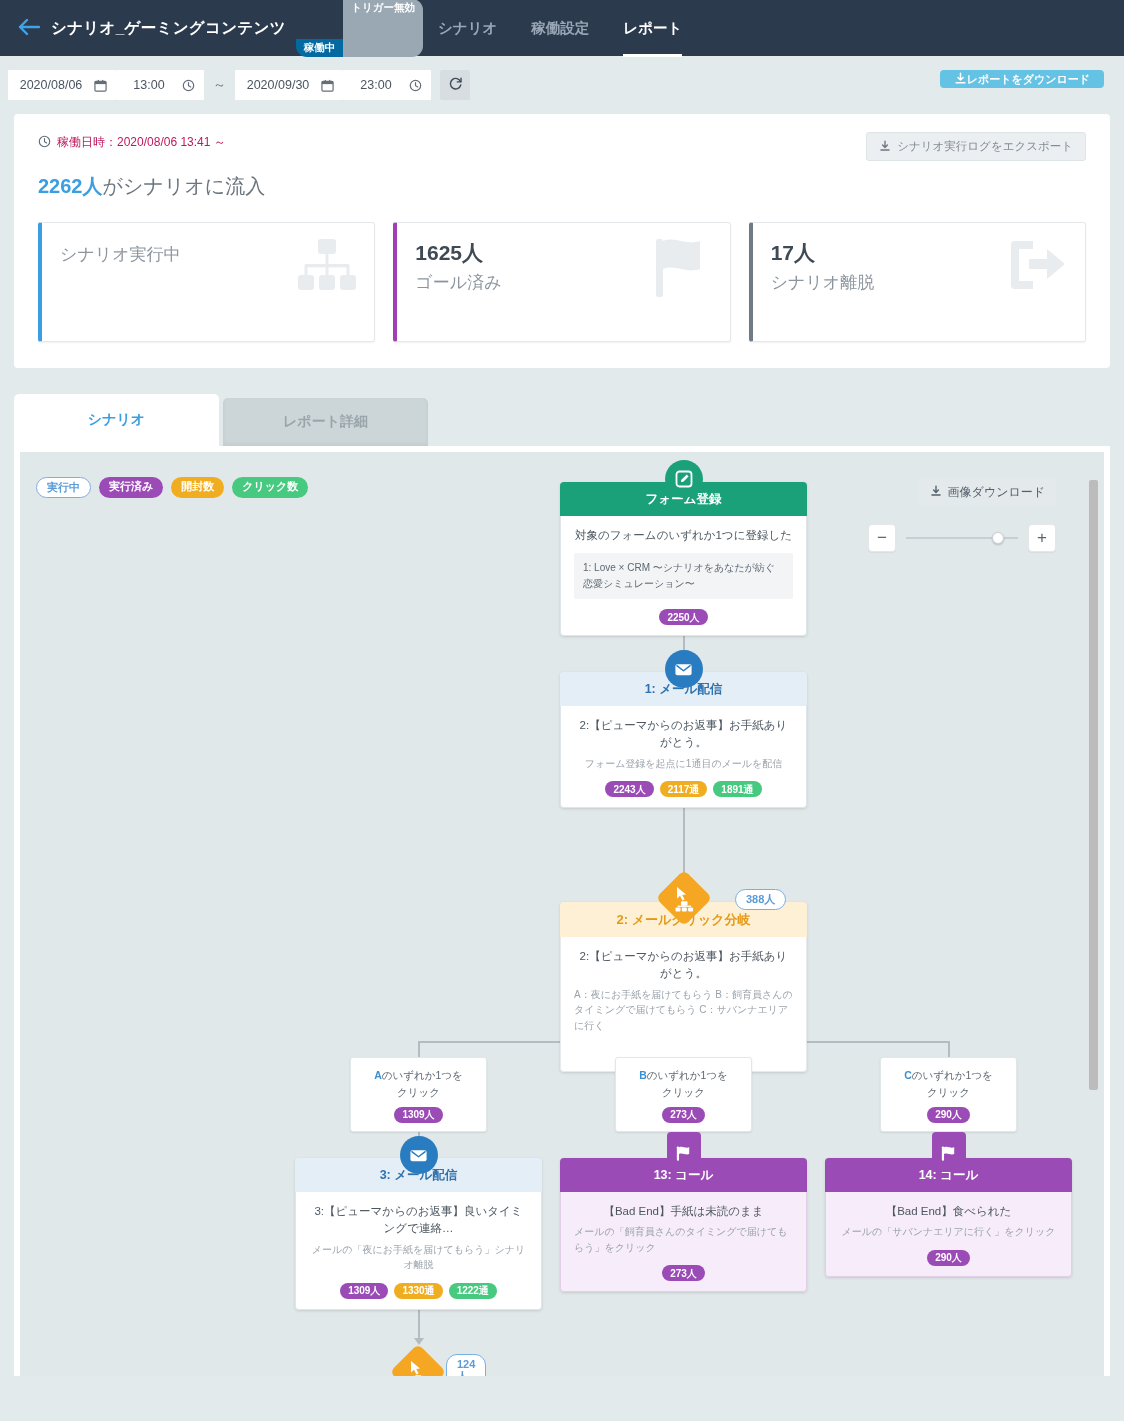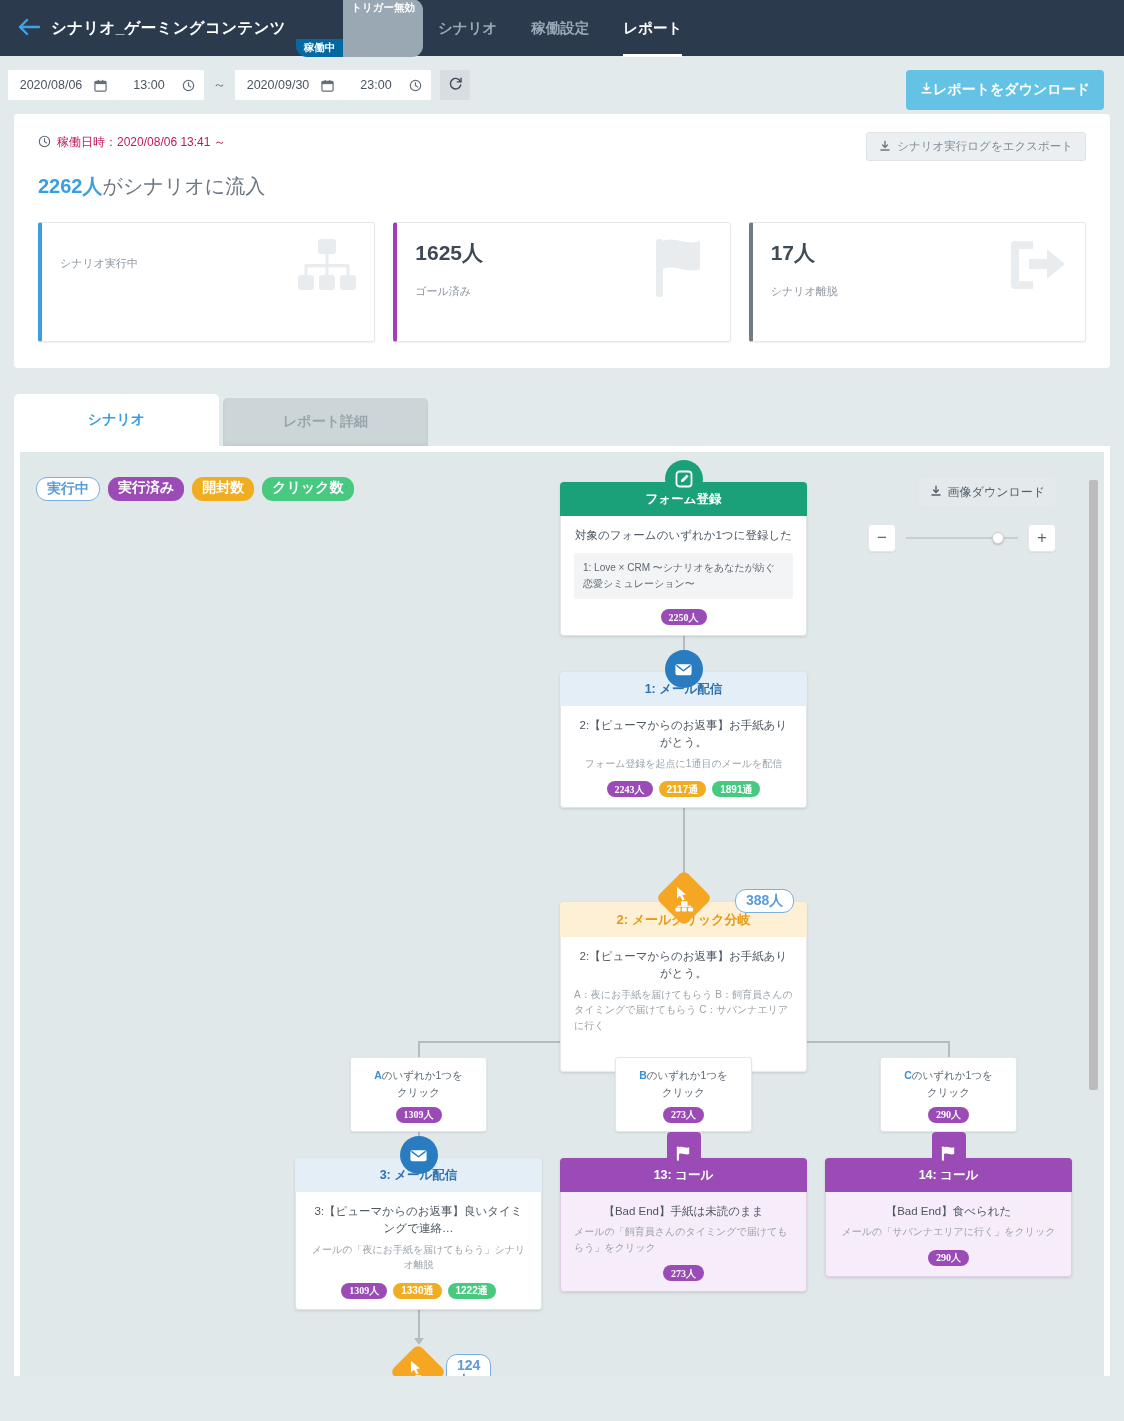--- a/index.html
+++ b/index.html
@@ -38,21 +38,21 @@
   .field .val { min-width: 68px; text-align: center; }
   .field.time .val { min-width: 48px; }
   .field-ico { width: 13px; height: 13px; opacity: .8; display: inline-flex; }
   .tilde { margin: 0 9px; color: #68737f; font-size: 13px; }
   .refresh-btn {
     background: #d7dde1; width: 30px; height: 30px; border: none; border-radius: 2px;
     display: flex; align-items: center; justify-content: center; cursor: pointer; margin-left: 9px;
   }
   .dl-report-btn {
     position: absolute; right: 20px; top: 14px; background: #64c2e5; color: #fff;
-    border: none; border-radius: 4px; height: 40px; padding: 0 14px; font-size: 14px;
+    border: none; border-radius: 4px; height: 18px; padding: 0 14px; font-size: 11px;
     font-weight: bold; display: flex; align-items: center; cursor: pointer;
   }
 
   
   .panel {
     background: #ffffff; margin: 0 14px; border-radius: 4px; padding: 20px 24px 26px;
     position: relative;
   }
   .runtime-row { display: flex; align-items: center; gap: 6px; color: #be185d; font-size: 12px; }
   .inflow { margin-top: 22px; font-size: 20px; color: #57626d; font-weight: bold; }
@@ -63,21 +63,21 @@
     border: 1px solid #dfe4e7; border-radius: 3px; height: 29px; padding: 0 12px;
     font-size: 11.5px; display: flex; align-items: center; gap: 6px; cursor: pointer;
   }
   .stat-cards { display: flex; gap: 18px; margin-top: 22px; }
   .stat-card {
     flex: 1; background: #fff; border: 1px solid #e4e8ea; border-left-width: 4px;
     border-radius: 3px; height: 120px; padding: 16px 18px; position: relative; overflow: hidden;
     box-shadow: 0 1px 2px rgba(0,0,0,.06);
   }
   .stat-card .n { font-size: 21px; font-weight: bold; color: #3f4a55; }
-  .stat-card .l { font-size: 11px; color: #8c959e; margin-top: 17px; }
+  .stat-card .l { font-size: 17px; color: #8c959e; margin-top: 4px; }
   .stat-card .bgico { position: absolute; right: 16px; top: 14px; opacity: 1; color: #e8ecef; }
   .c-blue { border-left-color: #3a9ee0; }
   .c-purple { border-left-color: #a13fb5; }
   .c-gray { border-left-color: #707b85; }
 
   
   .tabrow { display: flex; margin: 26px 0 0 14px; align-items: flex-end; gap: 0; }
   .tab {
     width: 205px; height: 52px; display: flex; align-items: center; justify-content: center;
     font-size: 14px; font-weight: bold; cursor: pointer;
@@ -85,21 +85,21 @@
   .tab.active { background: #ffffff; color: #3a9ee0; border-radius: 5px 5px 0 0; }
   .tab.inactive {
     background: #ccd5d8; color: #9aa5ab; border-radius: 5px 5px 0 0; height: 48px;
     margin-left: 4px; box-shadow: inset 0 -2px 4px rgba(0,0,0,.05);
   }
 
   
   .canvas-wrap { background: #ffffff; margin: 0 14px; height: 930px; position: relative; overflow: hidden; }
   .canvas { position: absolute; inset: 6px 6px 0 6px; background: #e1e8ea; overflow: hidden; }
   .legend { position: absolute; left: 16px; top: 25px; display: flex; gap: 8px; }
-  .lg { font-size: 14px; font-weight: bold; border-radius: 11px; padding: 3px 10px 4px; line-height: 1.1; }
+  .lg { font-size: 11px; font-weight: bold; border-radius: 11px; padding: 3px 10px 4px; line-height: 1.1; }
   .lg.outline { background: #fff; color: #5b9bd8; border: 1.5px solid #7ab0e0; }
   .lg.purple { background: #9b4bb5; color: #fff; }
   .lg.orange { background: #f0ad21; color: #fff; }
   .lg.green  { background: #47c980; color: #fff; }
 
   .dl-image-btn {
     position: absolute; right: 48px; top: 26px; background: #e4e9eb; color: #53606c;
     border: none; border-radius: 3px; height: 28px; padding: 0 11px; font-size: 12px;
     display: flex; align-items: center; gap: 6px; cursor: pointer;
   }
@@ -124,21 +124,21 @@
   }
   .node .bd { background: #fff; border-radius: 0 0 4px 4px; padding: 11px 13px 10px; }
   .node .t1 { font-size: 11.5px; color: #4d5761; text-align: center; line-height: 1.5; }
   .node .t2 { font-size: 10px; color: #9aa3ab; text-align: center; line-height: 1.55; margin-top: 4px; }
   .node .subbox {
     background: #f2f4f6; color: #5e6872; font-size: 10px; line-height: 1.6; padding: 7px 9px;
     border-radius: 2px; margin-top: 9px;
   }
   .badges { display: flex; justify-content: center; gap: 6px; margin-top: 10px; }
   .bdg { font-size: 10px; font-weight: bold; color: #fff; border-radius: 9px; padding: 2.5px 8px; line-height: 1.1; }
-  .bdg.purple { background: #9b4bb5; font-family: Liberation Serif, serif; }
+  .bdg.purple { background: #9b4bb5; }
   .bdg.orange { background: #f0ad21; }
   .bdg.green  { background: #47c980; }
 
   .n-form .hd { background: #1aa179; color: #fff; }
   .n-form .bd { border: 1px solid #dfe5e8; border-top: none; }
   .n-mail .hd { background: #e4eef7; color: #2f72ad; }
   .n-mail .bd { border: 1px solid #dfe5e8; border-top: none; }
   .n-branch .hd { background: #fdf0d4; color: #e59a17; font-size: 13px; }
   .n-branch .bd { border: 1px solid #e6eaec; border-top: none; }
   .n-goal .hd { background: #9b4bb5; color: #fff; }

